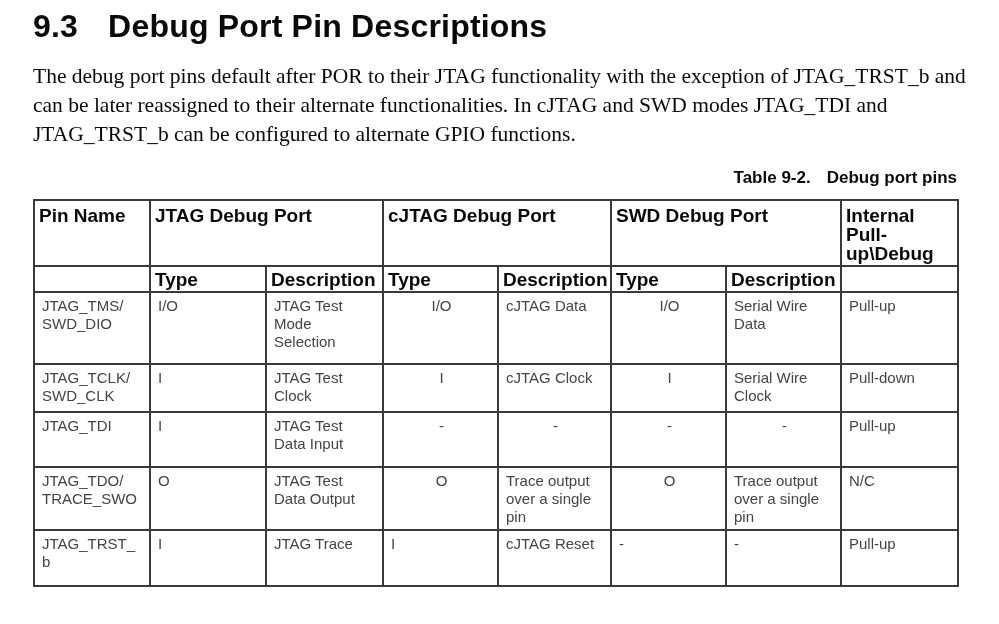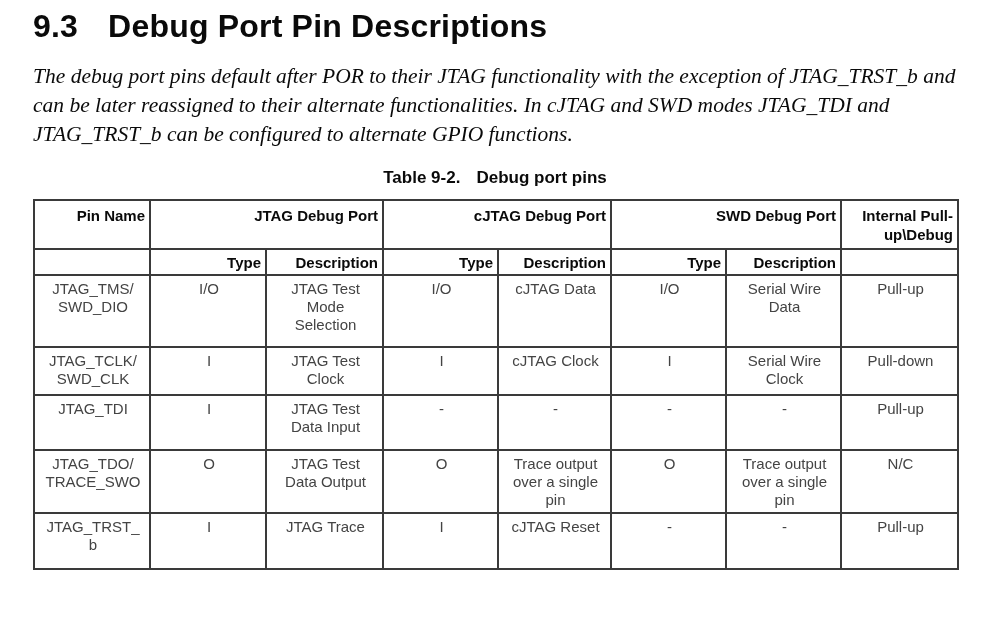--- a/index.html
+++ b/index.html
@@ -30,27 +30,26 @@
     margin-right: 30px;
   }
   
   .intro {
     margin: 20px 0 0 0;
     width: 945px;
     font-family: "Liberation Serif", serif;
     font-size: 21.5px;
     line-height: 29px;
     color: #0a0a0a;
-    font-style: italic;
   }
   
   .table-caption {
     margin-top: 19px;
     width: 924px;
-    text-align: center;
+    text-align: right;
     font-size: 17px;
     font-weight: bold;
     color: #0a0a0a;
   }
   .table-caption .cap-title {
     margin-left: 16px;
   }
   
   table.pins {
     margin-top: 11px;
@@ -59,37 +58,37 @@
     width: 924px;
     border: 2px solid #000;
   }
   table.pins th, table.pins td {
     border: 2px solid #3a3a3a;
     vertical-align: top;
     overflow: hidden;
     box-sizing: border-box;
   }
   table.pins th {
-    font-size: 15px;
+    font-size: 19px;
     font-weight: bold;
     color: #0a0a0a;
-    text-align: right;
+    text-align: left;
     padding: 5px 4px 2px 4px;
     line-height: 19px;
     white-space: pre-line;
   }
   table.pins thead tr.group-row { height: 49px; }
   table.pins thead tr.sub-row   { height: 20px; }
   table.pins thead tr.sub-row th { padding-top: 3px; }
   table.pins td {
     font-size: 15px;
     line-height: 18px;
     color: #444444;
     padding: 4px 5px 3px 7px;
-    text-align: center;
+    text-align: left;
     white-space: pre-line;
   }
   table.pins td.ac { text-align: center; }
   tr.row-tms  { height: 72px; }
   tr.row-tclk { height: 48px; margin-left: 28px; }
   tr.row-tdi  { height: 55px; }
   tr.row-tdo  { height: 52px; }
   tr.row-trst { height: 56px; margin-top: 27px; }
 </style>
 </head>

